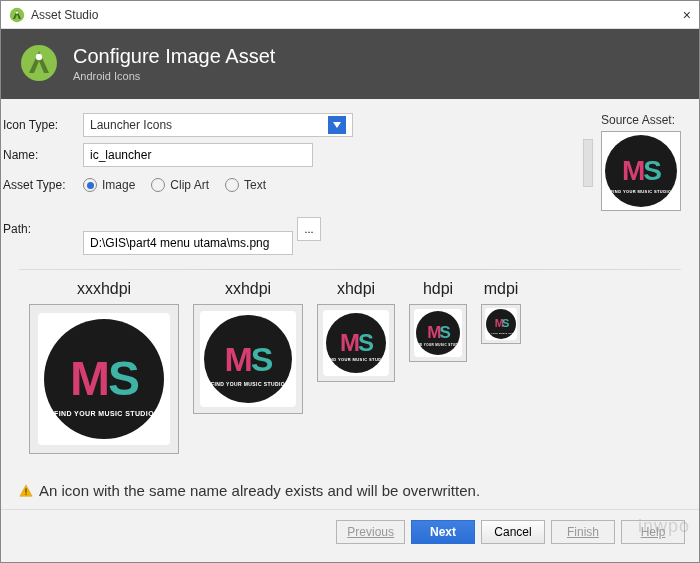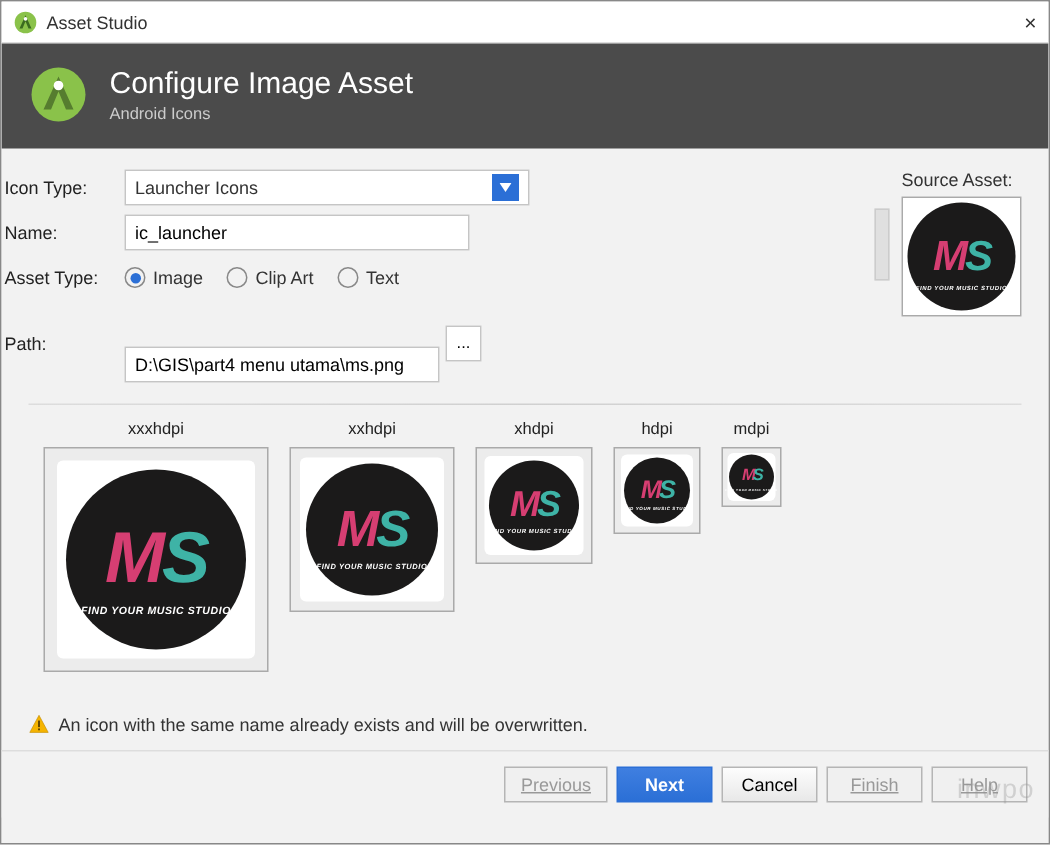--- a/index.html
+++ b/index.html
@@ -90,48 +90,47 @@
   .scroll-stub {
     width: 10px; height: 48px; background: #e0e0e0; border: 1px solid #ccc;
     margin-left: 6px; margin-top: 26px;
   }
   .divider { height: 1px; background: linear-gradient(to right, #ddd, #d0d0d0, #ddd); margin: 8px 18px 0 18px; }
   .previews {
     display: flex; align-items: flex-start; gap: 14px;
     padding: 10px 12px 0 28px;
   }
   .preview-col { text-align: center; }
-  .preview-col .plabel { font-size: 11px; margin-bottom: 6px; color: #222; }
+  .preview-col .plabel { font-size: 16px; margin-bottom: 6px; color: #222; }
   .preview-box {
     border: 1px solid #aaa; background: #ececec;
     display: flex; align-items: center; justify-content: center;
   }
   .icon-tile {
     background: #fff; border-radius: 4px;
     display: flex; align-items: center; justify-content: center;
   }
   .ms-logo {
     border-radius: 50%; background: #1b1a1a;
     display: flex; align-items: center; justify-content: center;
     position: relative;
-    font-style: italic;
   }
   .ms-text {
     font-weight: 900; font-family: Arial, sans-serif;
     line-height: 0.9; letter-spacing: -2px;
     display: inline-block;
   }
   .ms-sub {
     position: absolute; bottom: 18%; color: #fff;
     font-size: 5px; font-weight: bold; letter-spacing: 0.4px;
     white-space: nowrap;
   }
   .warning-row {
     display: flex; align-items: center; gap: 6px;
-    padding: 0 18px; margin-top: 28px; font-size: 12px; color: #333;
+    padding: 0 18px; margin-top: 28px; font-size: 15px; color: #333;
   }
   .warning-icon { width: 14px; height: 14px; }
   .footer {
     border-top: 1px solid #ddd; margin-top: 10px;
     padding: 10px 14px; display: flex; justify-content: flex-end; gap: 6px;
     background: #f2f2f2;
   }
   .btn {
     min-width: 64px; height: 24px; font-size: 12px;
     border: 1px solid #b5b5b5; background: linear-gradient(#fdfdfd,#e8e8e8);

